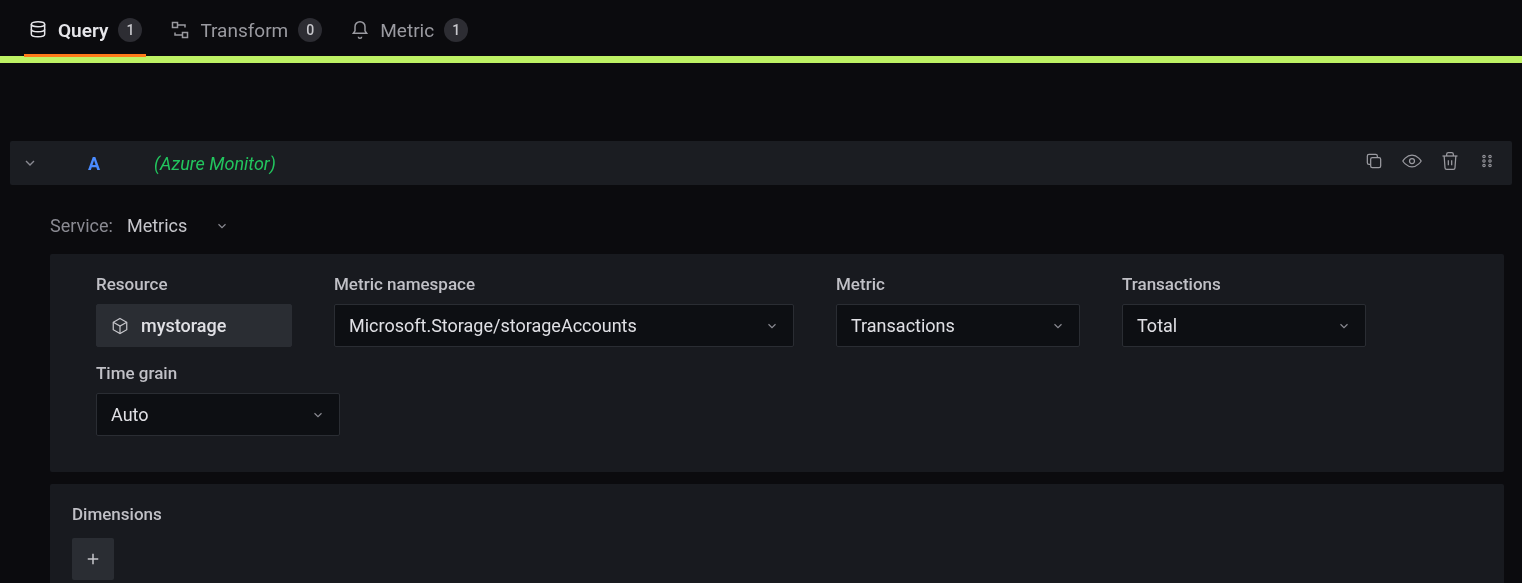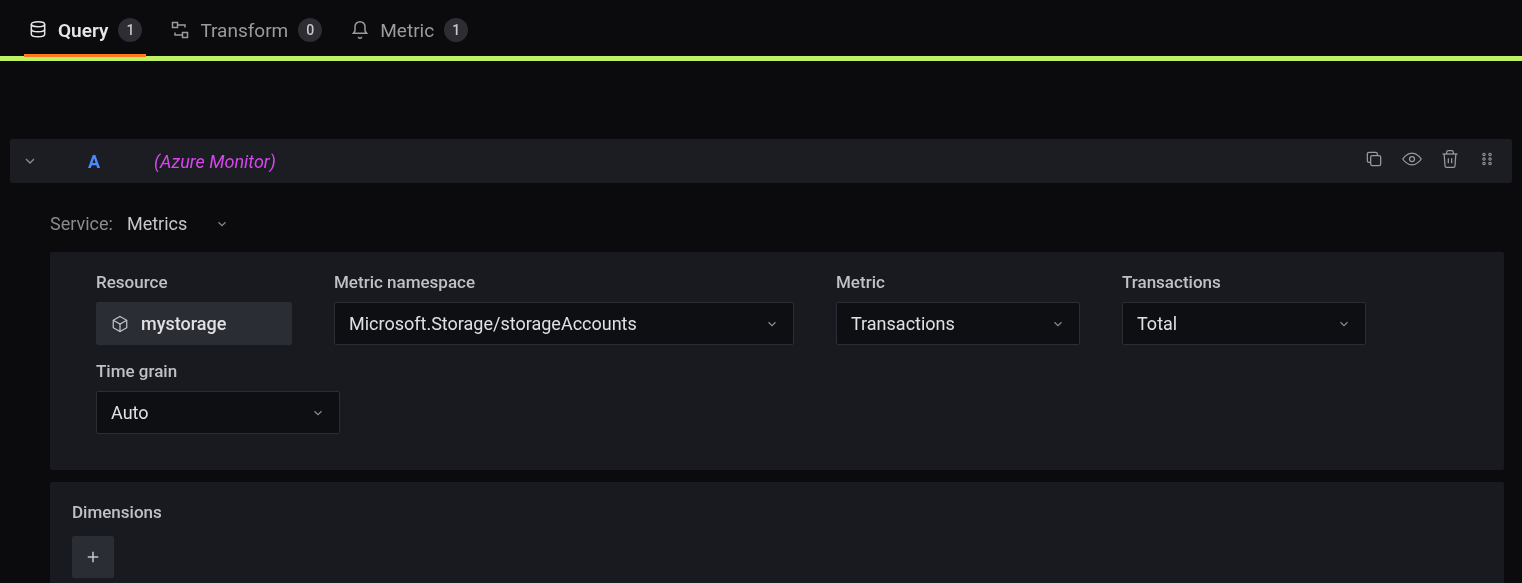--- a/index.html
+++ b/index.html
@@ -9,21 +9,21 @@
       font-family: -apple-system, BlinkMacSystemFont, "Segoe UI", Roboto, sans-serif;
       font-size: 15px;
       width: 1522px;
       height: 583px;
       overflow: hidden;
     }
     .tabs {
       display: flex;
       gap: 28px;
       padding: 18px 28px 0 28px;
-      border-bottom: 5px solid #bef264;
+      border-bottom: 7px solid #bef264;
       align-items: center;
     }
     .tab {
       display: flex;
       align-items: center;
       gap: 10px;
       padding-bottom: 14px;
       color: #9a9aa0;
       font-size: 19px;
       cursor: pointer;
@@ -63,21 +63,21 @@
       margin-bottom: 24px;
     }
     .query-row .letter {
       color: #4a8bff;
       font-weight: 700;
       font-size: 18px;
       margin-left: 36px;
       margin-right: 40px;
     }
     .query-row .ds {
-      color: #d946ef;
+      color: #22c55e;
       font-style: italic;
       font-size: 18px;
       flex: 1;
     }
     .chev {
       width: 16px; height: 16px;
       stroke: #8a8a92;
       stroke-width: 2;
       fill: none;
     }

